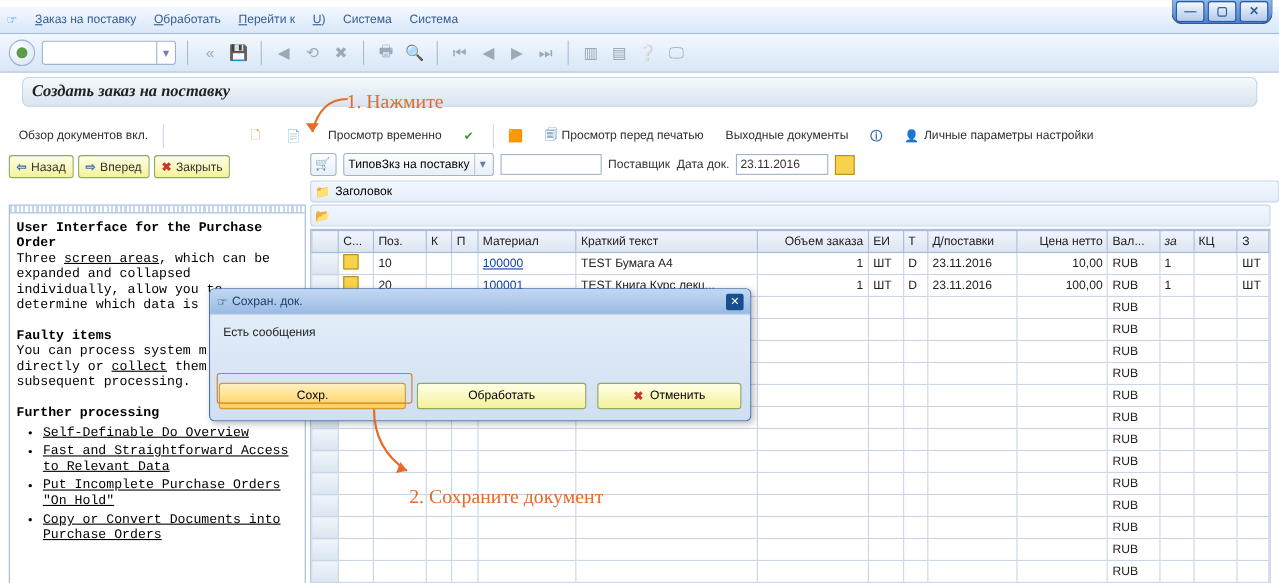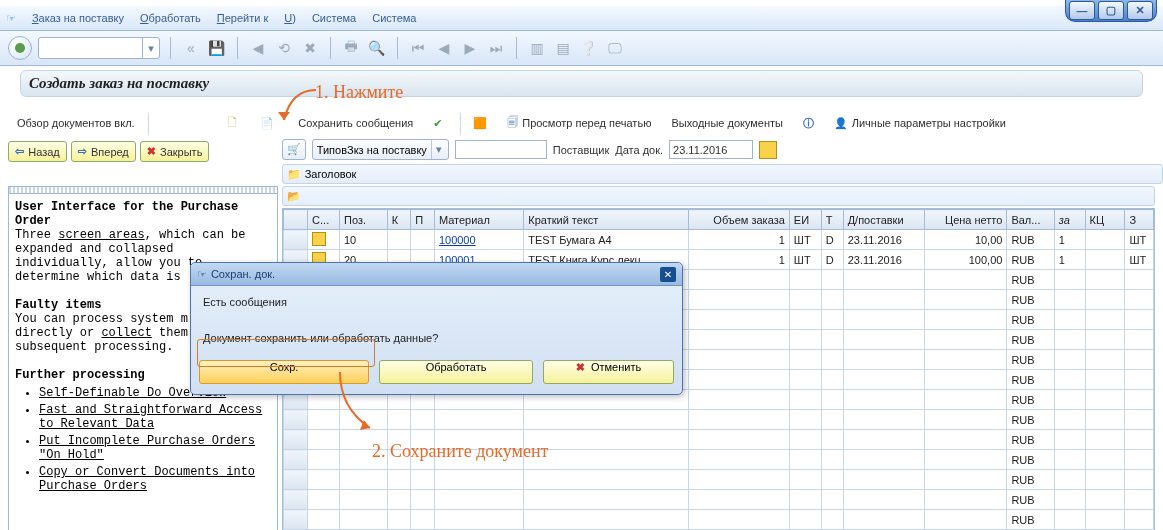--- a/index.html
+++ b/index.html
@@ -99,21 +99,21 @@
   .modal{position:absolute;left:190px;top:262px;width:491px;border:1px solid #4a75b4;border-radius:5px;
     background:linear-gradient(#e7f0fb,#d0dff2);box-shadow:2px 2px 6px rgba(0,0,0,.25);z-index:20;}
   .modal-title{display:flex;align-items:center;height:22px;padding:0 6px;
     background:linear-gradient(#c2d8f2,#99bae2);border-bottom:1px solid #6e94c8;border-radius:5px 5px 0 0;
     color:#1e3e6e;}
   .modal-title .t{margin-left:4px;}
   .modal-title .close{margin-left:auto;width:16px;height:15px;background:#174e8f;color:#fff;
     display:flex;align-items:center;justify-content:center;border-radius:2px;font-size:10px;cursor:default;}
   .modal-body{padding:10px 12px;color:#222;font-size:11px;}
   .modal-btns{display:flex;gap:10px;padding:6px 8px 10px;}
-  .mbtn{display:flex;justify-content:center;height:22px;border-radius:3px;
+  .mbtn{display:flex;align-items:center;justify-content:center;height:22px;border-radius:3px;
     font-size:11px;gap:6px;border:1px solid;}
   .mbtn.primary{width:172px;border-color:#d89a28;background:linear-gradient(#fff0c2,#ffd058);}
   .mbtn.default{width:155px;border-color:#8fab63;background:linear-gradient(#feffe7,#f6f19a);}
   .mbtn .xr{color:#c33;font-weight:bold;}
   .primary-outline{position:absolute;left:6px;top:76px;width:176px;height:26px;border:1px solid #d07f28;border-radius:3px;pointer-events:none;}
 
   
   .anno{position:absolute;font-family:"Comic Sans MS","Segoe Script",cursive;color:#e76a27;font-size:18px;
     font-weight:500;pointer-events:none;z-index:30;}
   .anno svg{overflow:visible}
@@ -174,21 +174,21 @@
       </div>
     <div class="sep-v"></div>
     <div style="width:60px"></div>
     <div class="flat" id="create-btn">
         <span class="ic">🗋</span>
       </div>
     <div class="flat">
         <span class="ic">📄</span>
       </div>
     <div class="flat">
-        <span>Сохранить сообщения</span>
+        <span>Просмотр временно</span>
       </div>
     <div class="flat">
         <span class="icg">✔</span>
       </div>
     <div class="sep-v"></div>
     <div class="flat">
         <span style="color:#c95b2b">🟧</span>
       </div>
     <div class="flat">
         <span style="color:#3b6fae;margin-right:4px">🗐</span>
@@ -594,21 +594,20 @@
 
   <div class="modal">
     <div class="modal-title">
       <span>☞</span>
       <span class="t">Сохран. док.</span>
       <div class="close">✕</div>
     </div>
     <div class="modal-body">
       <div>Есть сообщения</div>
       <div style="height:24px"></div>
-      <div>Документ сохранить или обработать данные?</div>
     </div>
     <div class="modal-btns">
       <div class="mbtn primary" id="save-btn">
           <span>Сохр.</span>
         </div>
       <div class="mbtn default">
           <span>Обработать</span>
         </div>
       <div class="mbtn default" style="width:132px">
           <span class="xr">✖</span>

